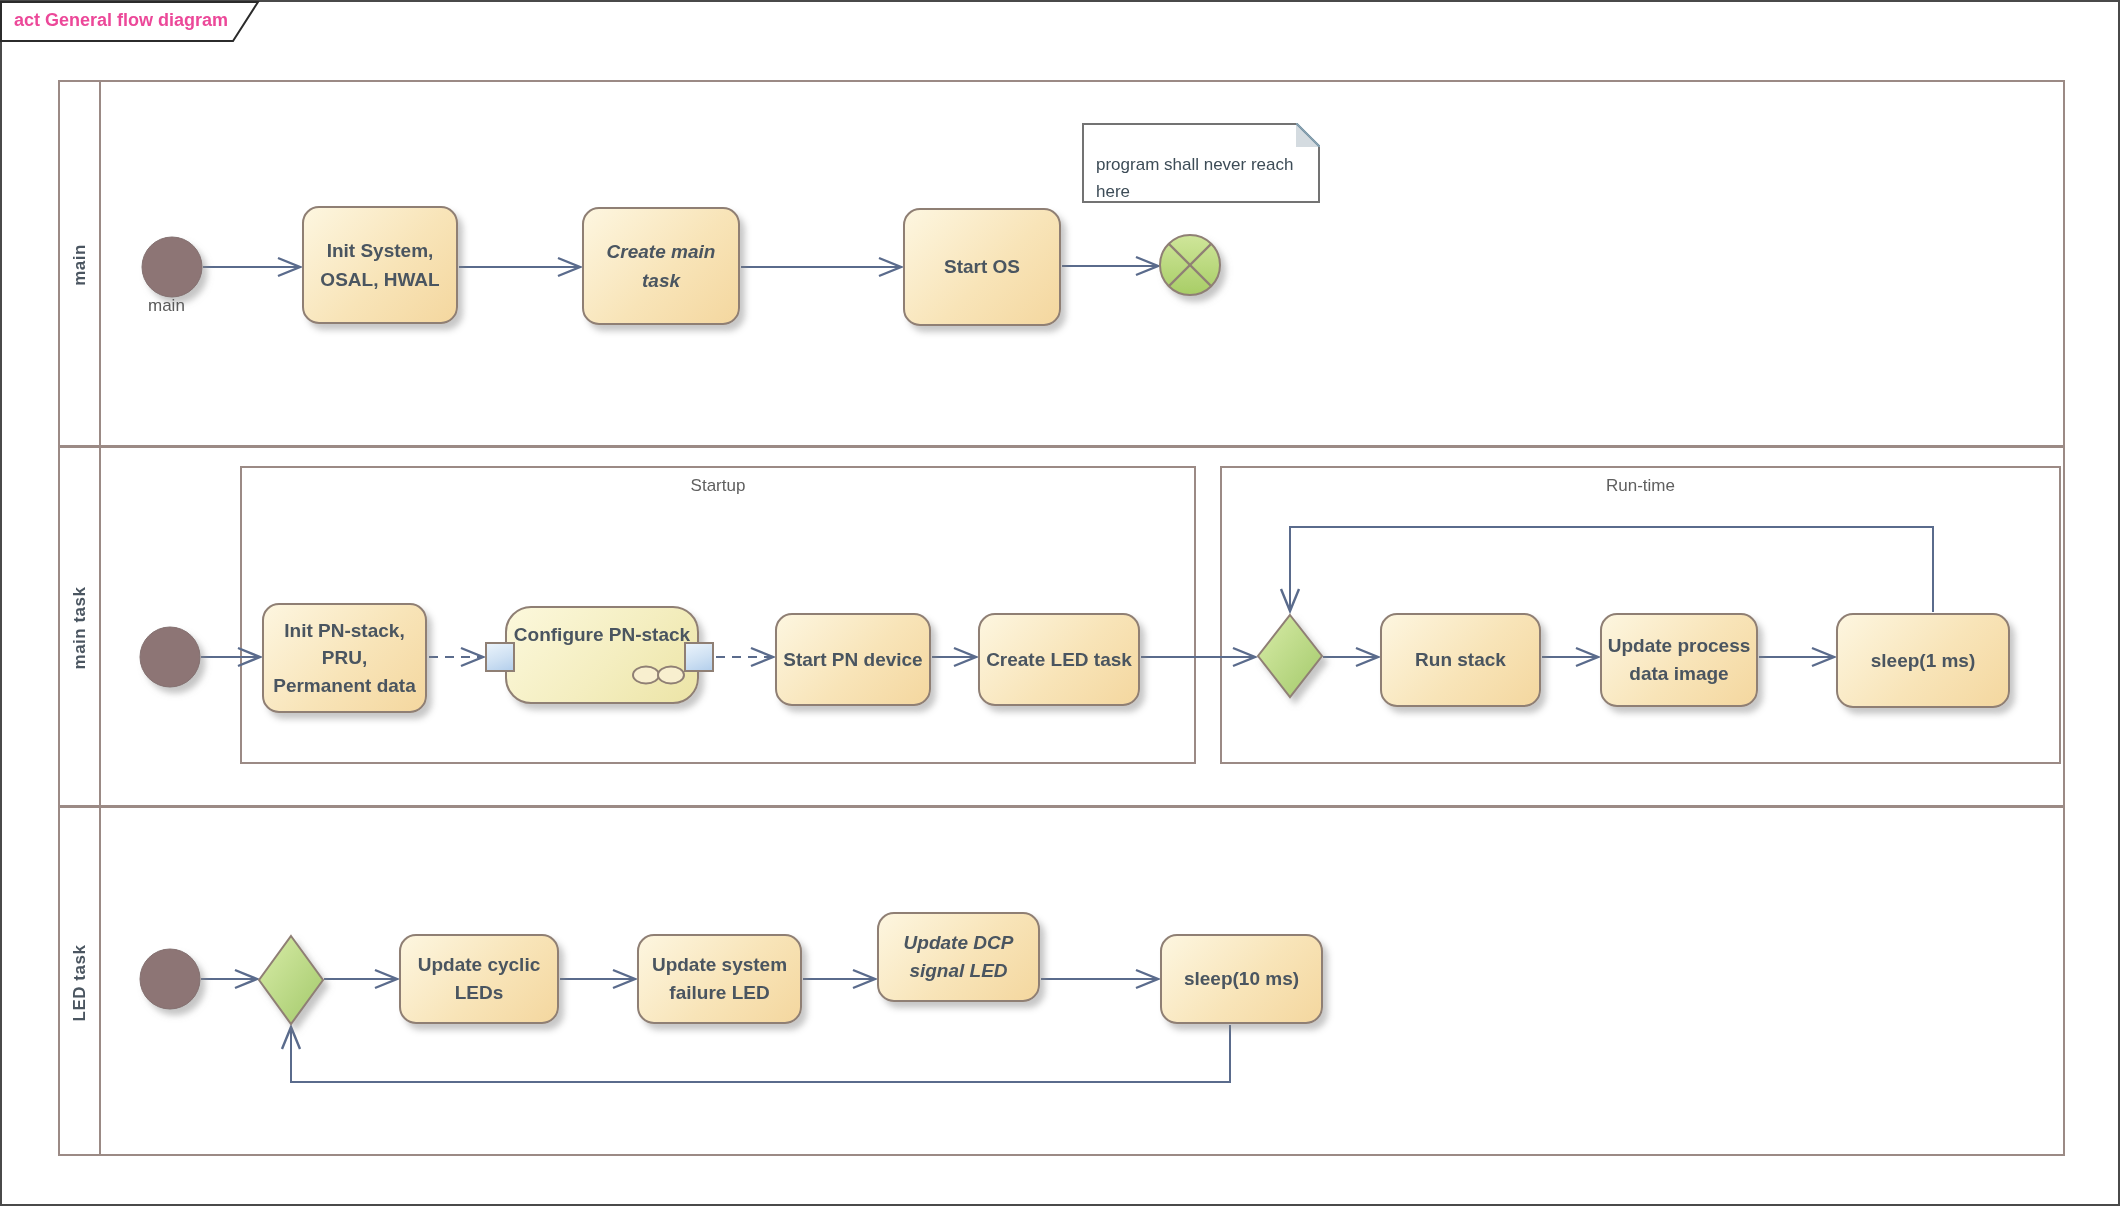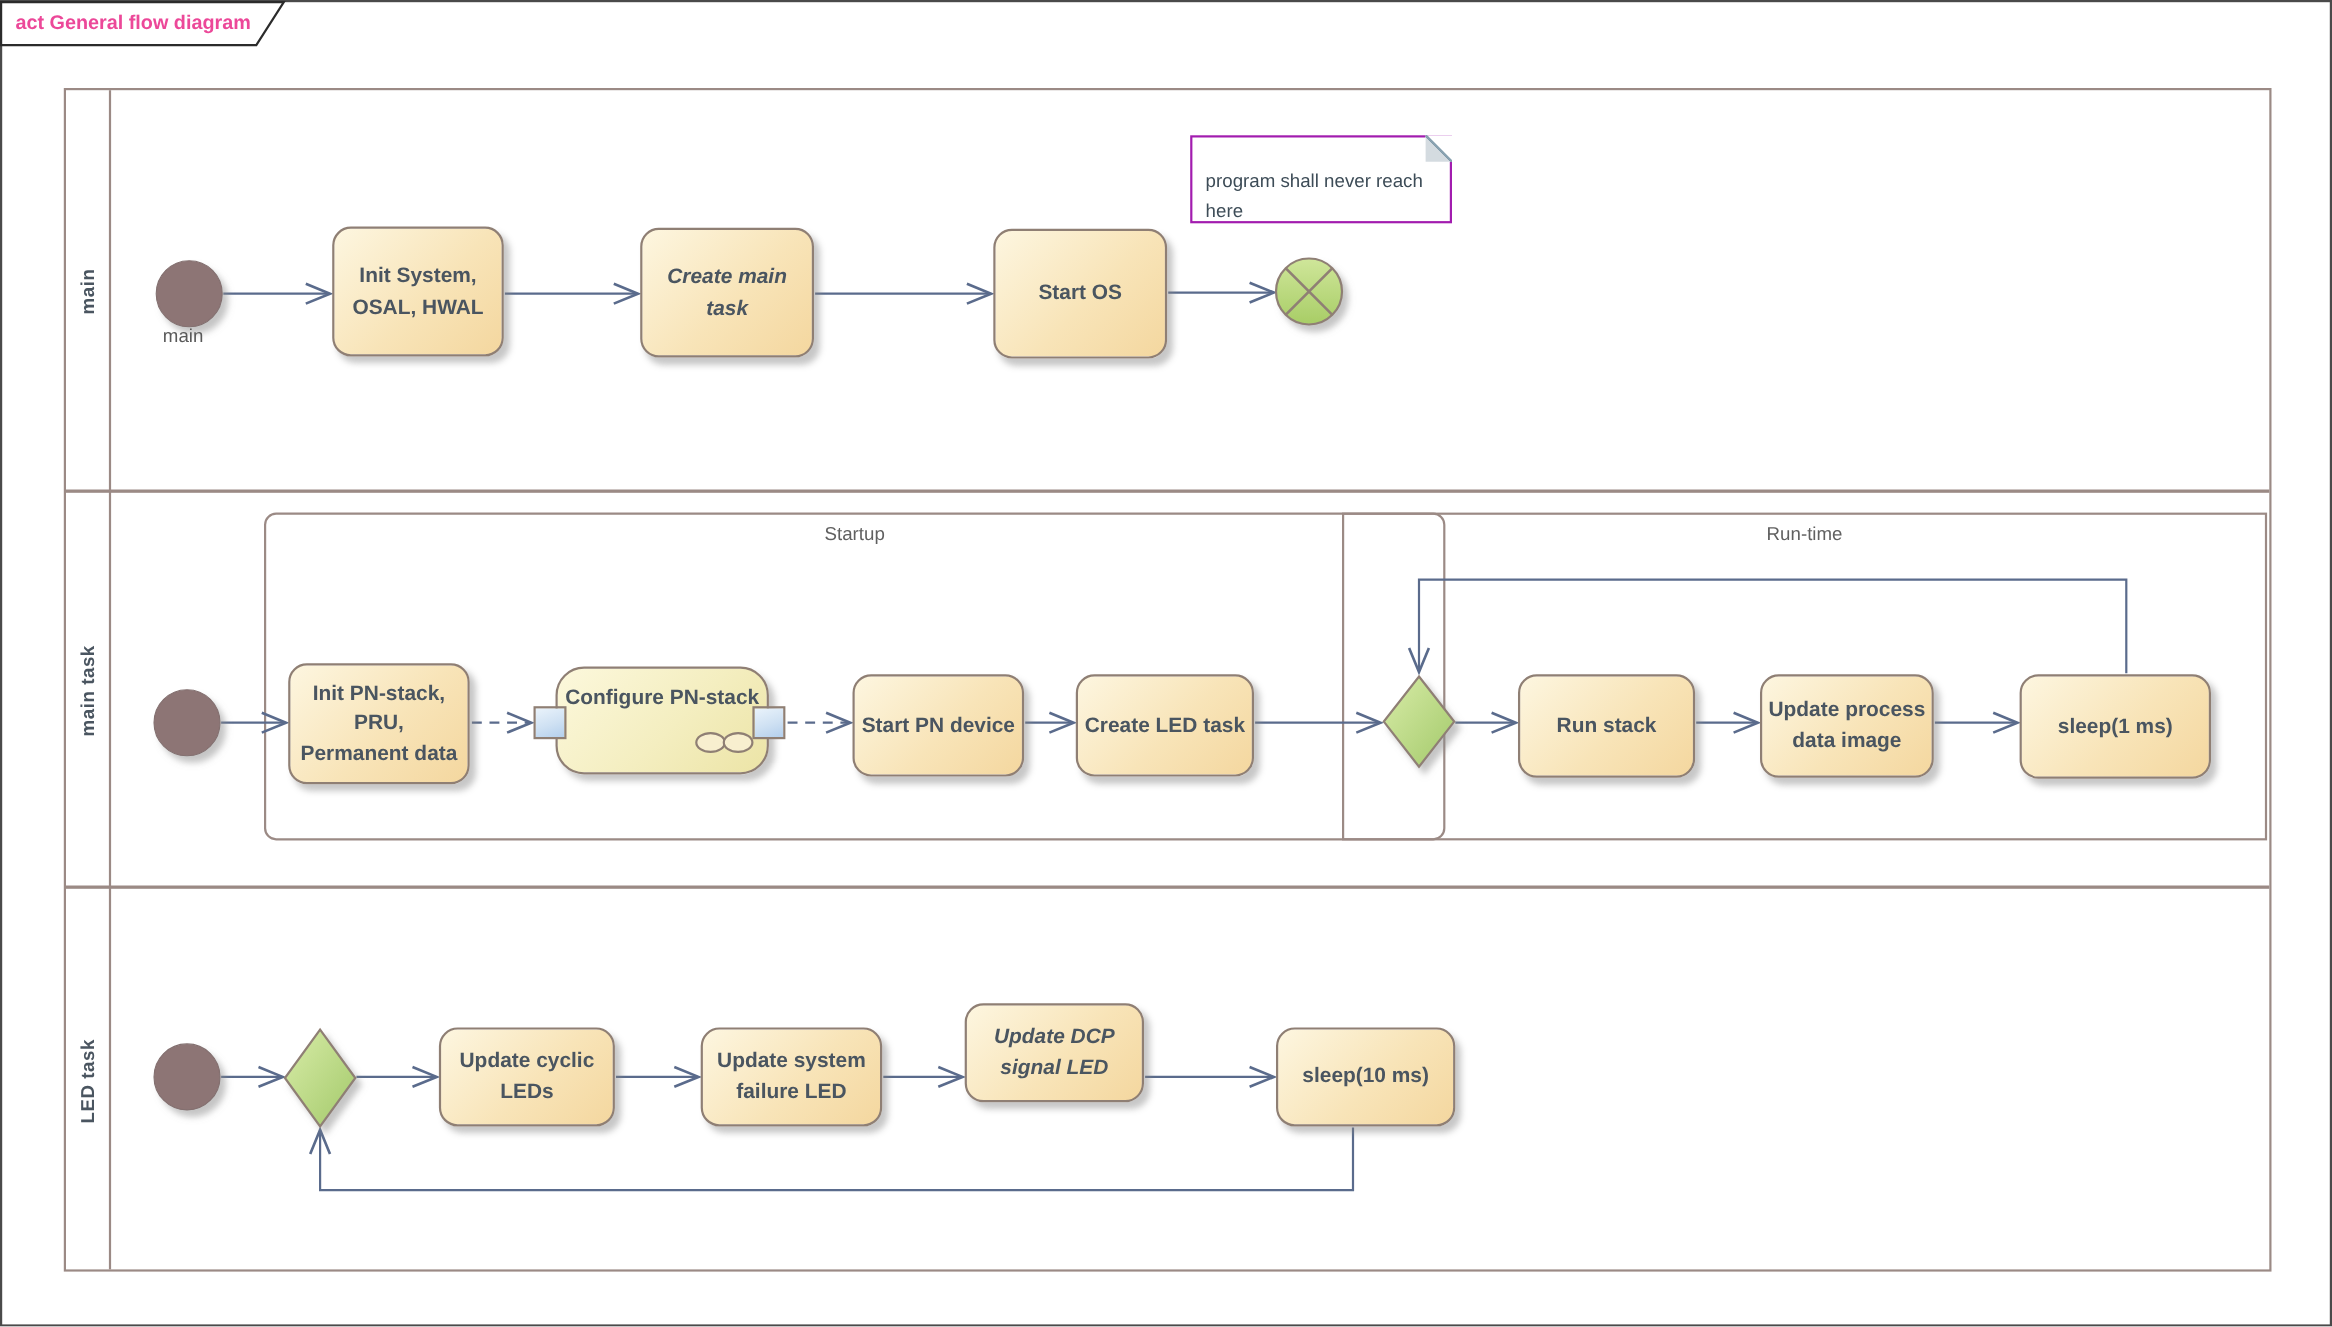--- a/index.html
+++ b/index.html
@@ -31,21 +31,21 @@
   .activity{position:absolute;box-sizing:border-box;border:2px solid #8f7f74;border-radius:17px;
             background:linear-gradient(135deg,#fdf6e0 0%,#f8e4b8 55%,#f4d79f 100%);
             box-shadow:5px 6px 6px rgba(130,130,130,.45);
             display:flex;align-items:center;justify-content:center;text-align:center;
             font-weight:bold;font-size:19px;color:#4a5560;white-space:pre-line;line-height:1.55;}
   .activity.yellow{background:linear-gradient(135deg,#fcf8dc 0%,#f4eec0 55%,#ece4a6 100%);
                    align-items:flex-start;padding-top:12px;border-radius:26px;}
 
   
   .note{position:absolute;left:1082px;top:123px;width:238px;height:80px;box-sizing:border-box;
-        border:2px solid #a21caf;background:#ffffff;font-size:17px;color:#3d4c57;
+        border:2px solid #737373;background:#ffffff;font-size:17px;color:#3d4c57;
         padding:26px 14px 4px 12px;line-height:1.6;}
   .note .fold{position:absolute;top:-2px;right:-2px;width:0;height:0;
               border-left:24px solid #d4dbe0;border-top:24px solid #ffffff;}
 
   
   .pin{position:absolute;width:30px;height:30px;box-sizing:border-box;border:2px solid #8f7f74;
        background:linear-gradient(160deg,#eaf3fb 0%,#cfe1f3 55%,#b4cfec 100%);}
 
   .chain-icon{position:absolute;}
 
@@ -59,21 +59,21 @@
   <div class="lanes">
     <div class="lane-row" style="top:0;height:366px;"></div>
     <div class="lane-row" style="top:366px;height:360px;"></div>
     <div class="lane-row" style="top:726px;height:350px;border-bottom:none;"></div>
     <div class="label-col"></div>
     <div class="lane-label" style="top:183px;">main</div>
     <div class="lane-label" style="top:546px;">main task</div>
     <div class="lane-label" style="top:901px;">LED task</div>
   </div>
 
-  <div class="frame" style="left:240px;top:466px;width:1074px;height:298px;border-radius:11px;">
+  <div class="frame" style="left:240px;top:466px;width:956px;height:298px;">
     <div class="frame-label">Startup</div>
   </div>
   <div class="frame" style="left:1220px;top:466px;width:841px;height:298px;">
     <div class="frame-label">Run-time</div>
   </div>
 
   <svg class="overlay">
     <defs>
       <marker id="arr" markerUnits="userSpaceOnUse" markerWidth="30" markerHeight="26" refX="24" refY="12" orient="auto">
         <path d="M3,3 L25,12 L3,21" fill="none" stroke="#5a6b8c" stroke-width="2.4"></path>

